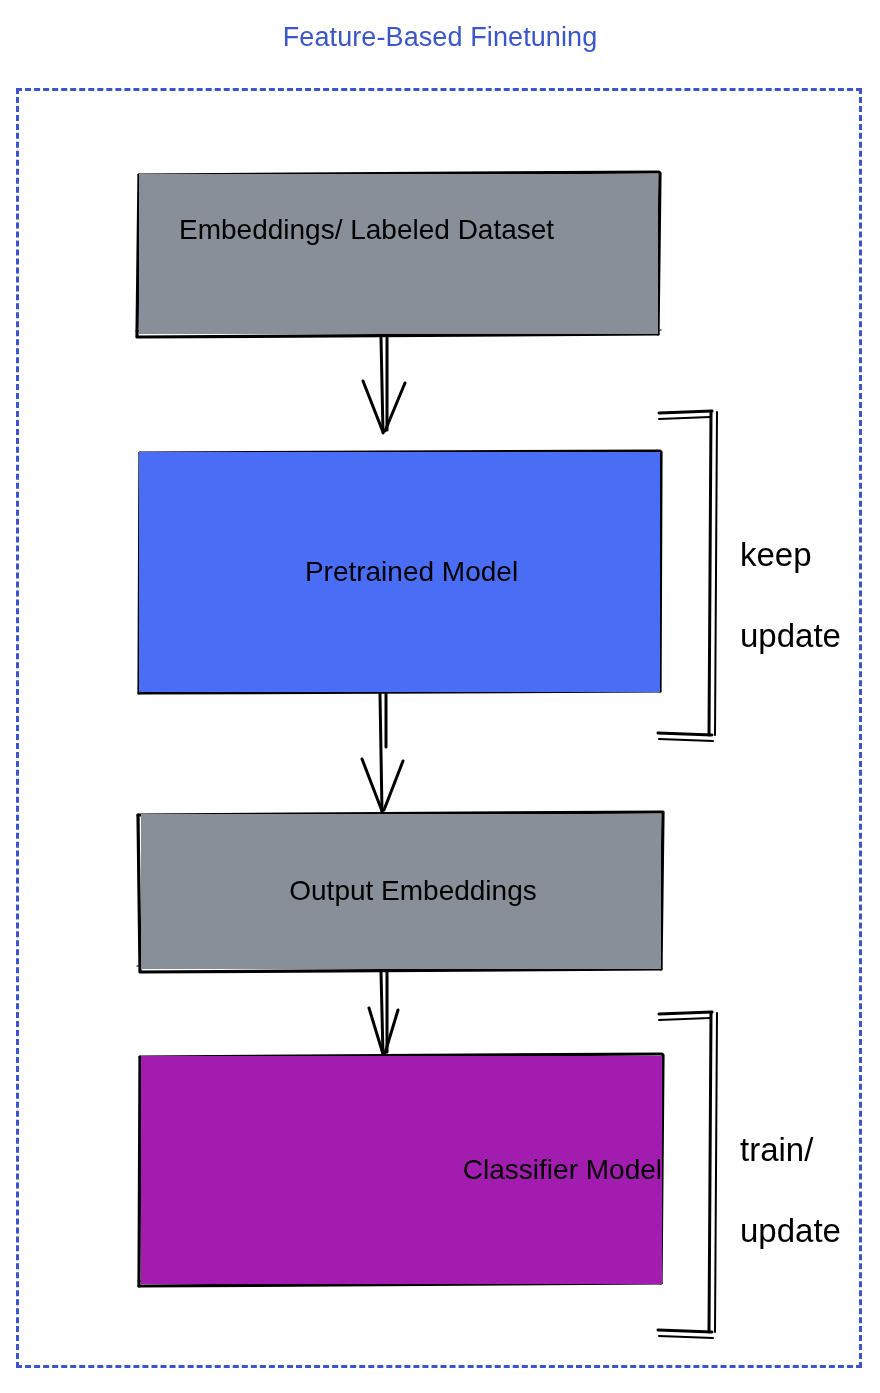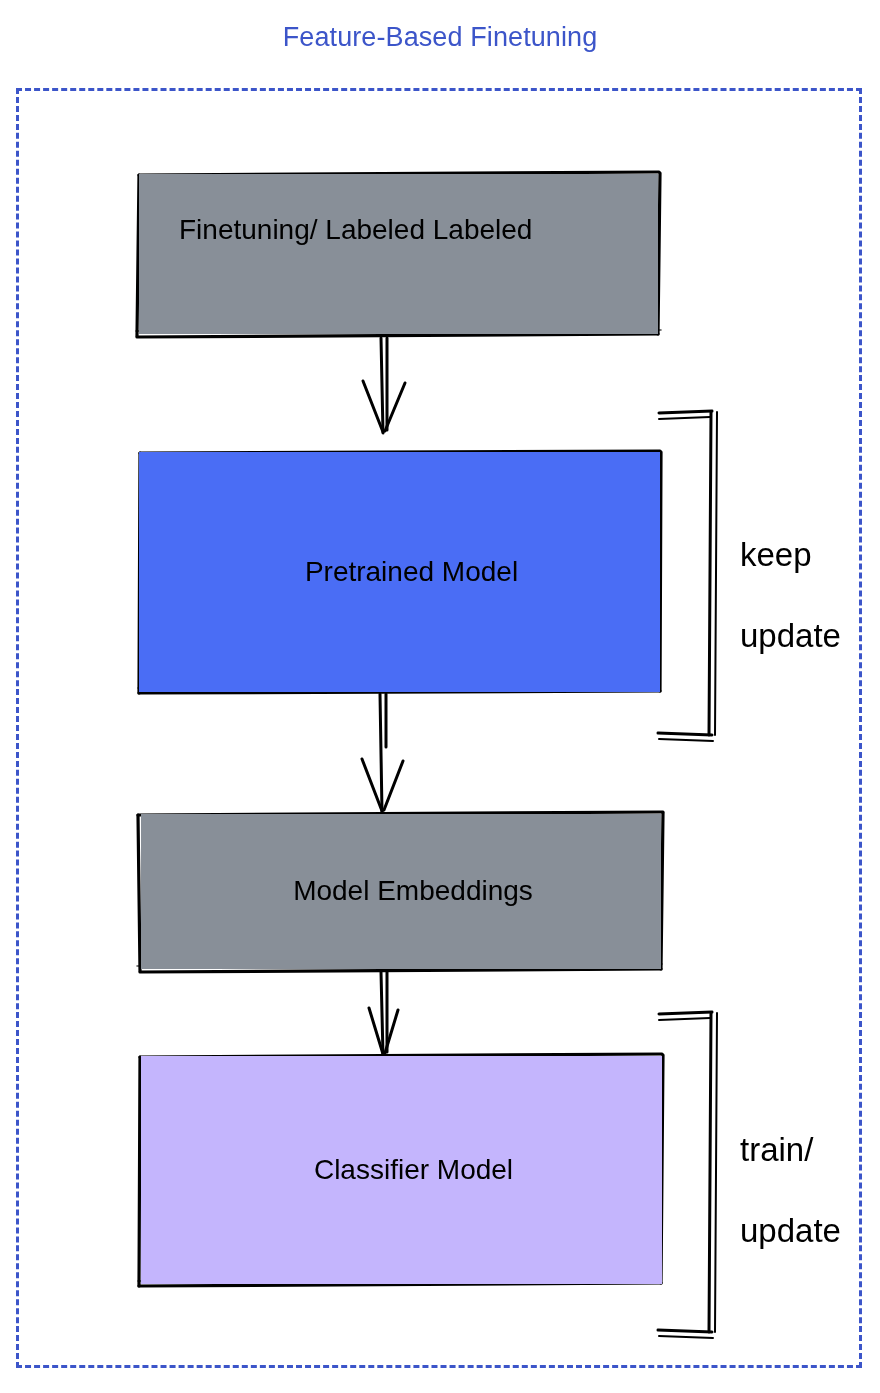--- a/index.html
+++ b/index.html
@@ -100,21 +100,22 @@
     width: 520px;
     height: 155px;
     background: #888f98;
   }
 
   .node-classifier {
     left: 141px;
     top: 1056px;
     width: 521px;
     height: 228px;
-    background: #c4b5fd;
+    background: #a21caf;
+    justify-content: flex-end;
   }
 
   
   .side-label {
     position: absolute;
     font-size: 33px;
     color: #000000;
     line-height: 1.22;
     white-space: pre-line;
   }
@@ -210,29 +211,29 @@
       <path d="M659 1020 L710 1018" stroke-width="2"></path>
       <path d="M711 1013 L709 1332"></path>
       <path d="M717 1013 L715 1332" stroke-width="2"></path>
       <path d="M658 1330 L712 1332"></path>
       <path d="M659 1336 L713 1338" stroke-width="2"></path>
     </g>
 
   </svg>
 
   <div class="node node-dataset">
-    <span class="node-label">Finetuning/ Labeled Labeled</span>
+    <span class="node-label">Embeddings/ Labeled Dataset</span>
   </div>
 
   <div class="node node-pretrained">
     <span class="node-label">Pretrained Model</span>
   </div>
 
   <div class="node node-embeddings">
-    <span class="node-label">Model Embeddings</span>
+    <span class="node-label">Output Embeddings</span>
   </div>
 
   <div class="node node-classifier">
     <span class="node-label">Classifier Model</span>
   </div>
 
   <div class="side-label side-keep-frozen">
     <div>keep</div>
     <div>update</div>
   </div>

